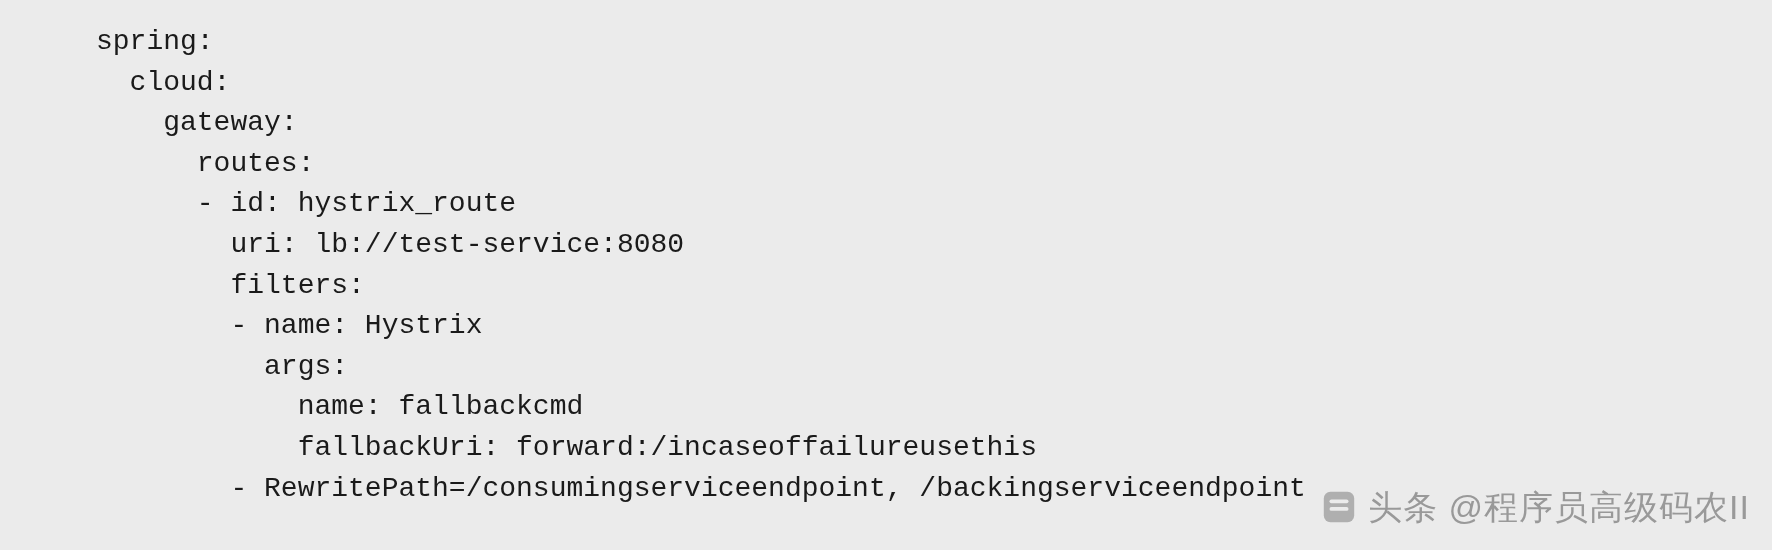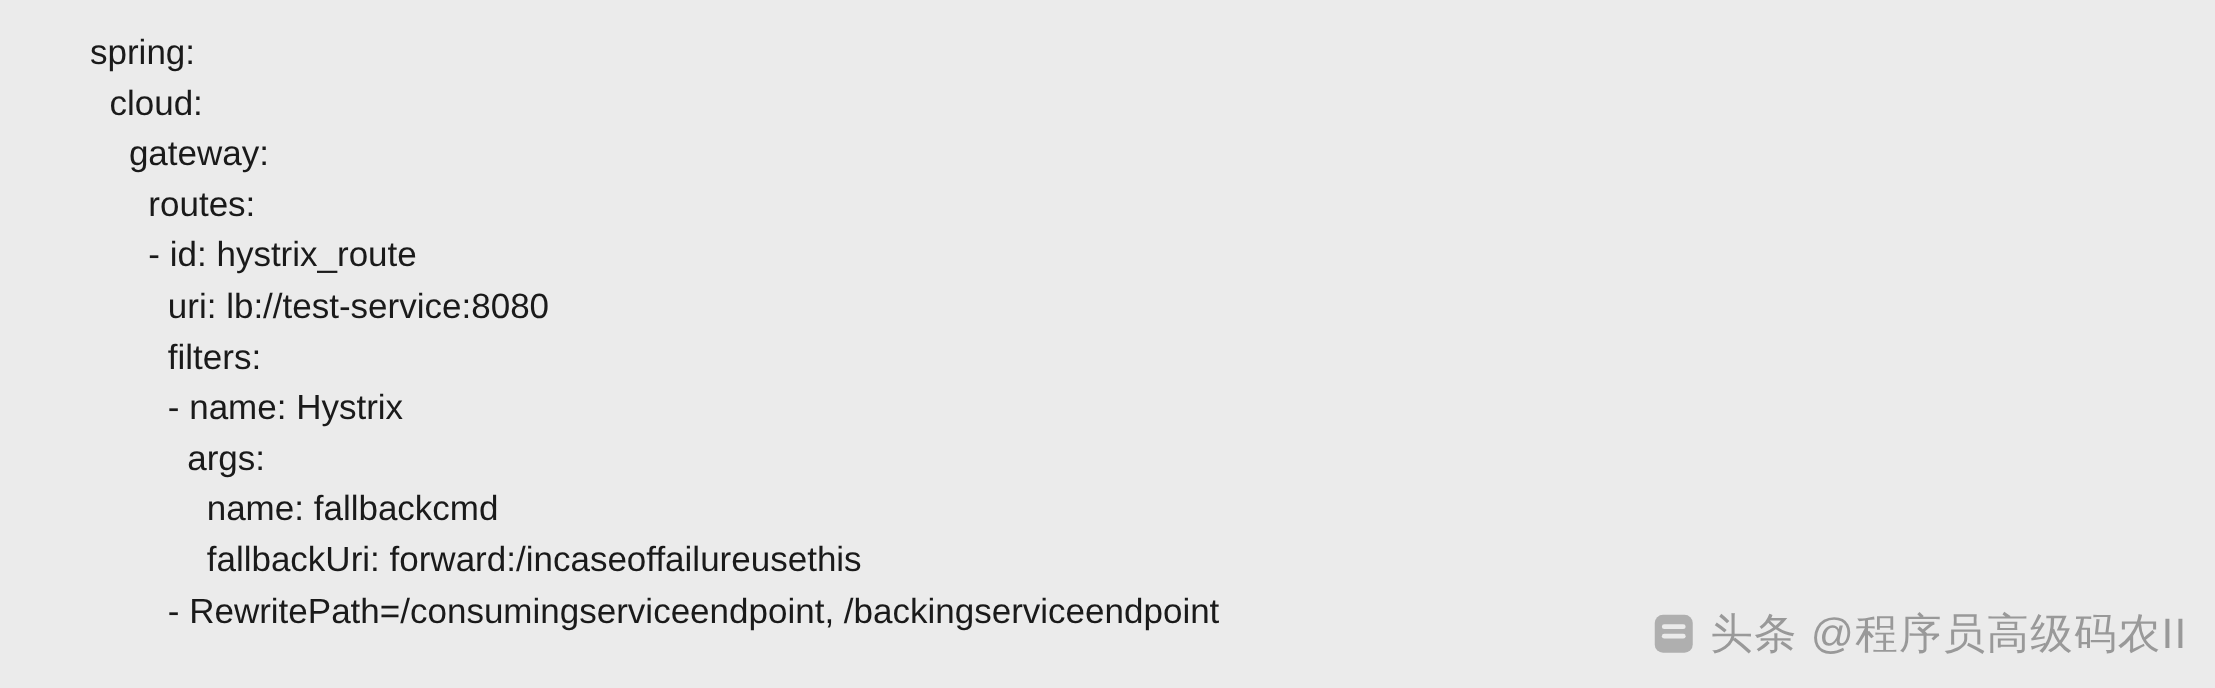--- a/index.html
+++ b/index.html
@@ -13,23 +13,23 @@
       height: 550px;
       font-family: 'Consolas', 'Monaco', 'Courier New', monospace;
       font-size: 28px;
       line-height: 1.45;
       color: #1a1a1a;
       padding: 22px 0 0 0;
       position: relative;
       overflow: hidden;
     }
     pre {
-      font-family: Liberation Sans, sans-serif;
+      font-family: Liberation Mono, monospace;
       white-space: pre;
-      padding-left: 72px;
+      padding-left: 96px;
     }
     .watermark {
       position: absolute;
       bottom: 18px;
       right: 22px;
       display: flex;
       align-items: center;
       gap: 10px;
       opacity: 0.55;
       color: rgba(60,60,60,0.85);

